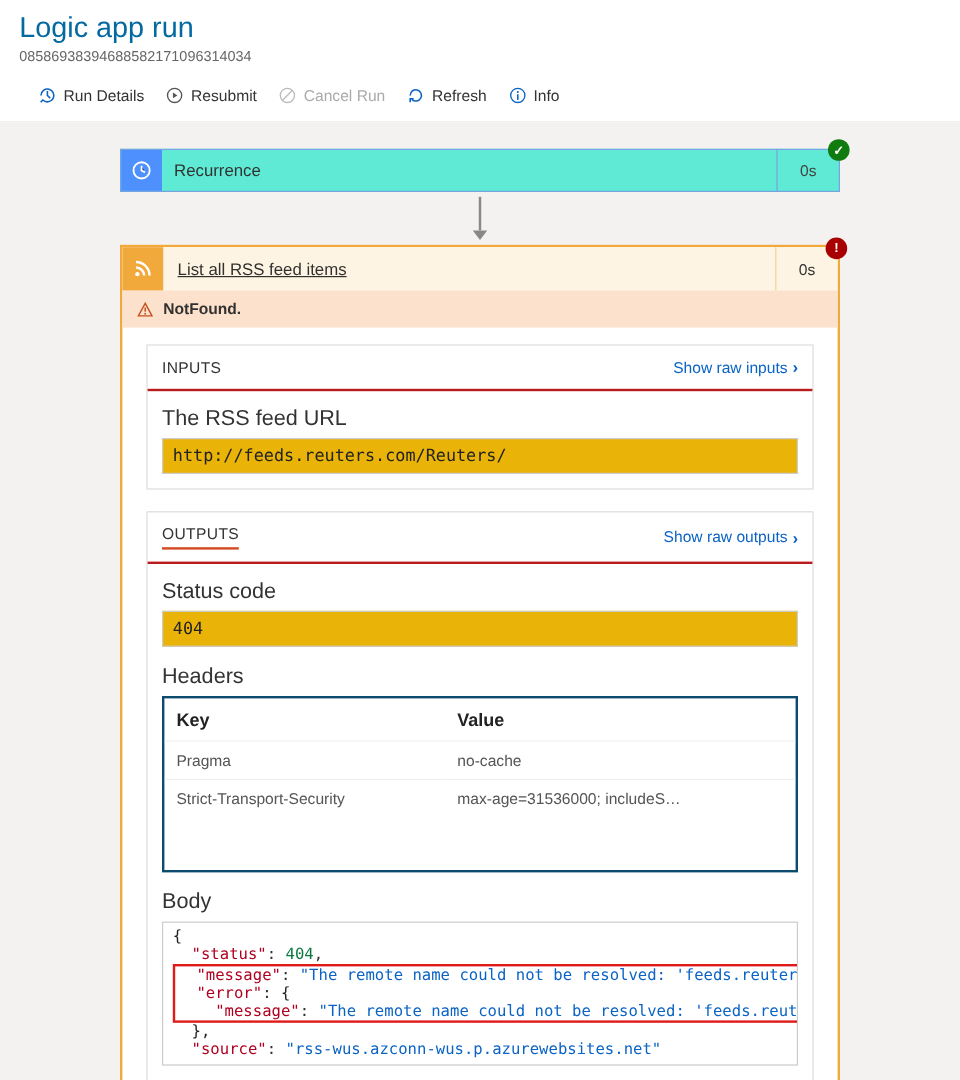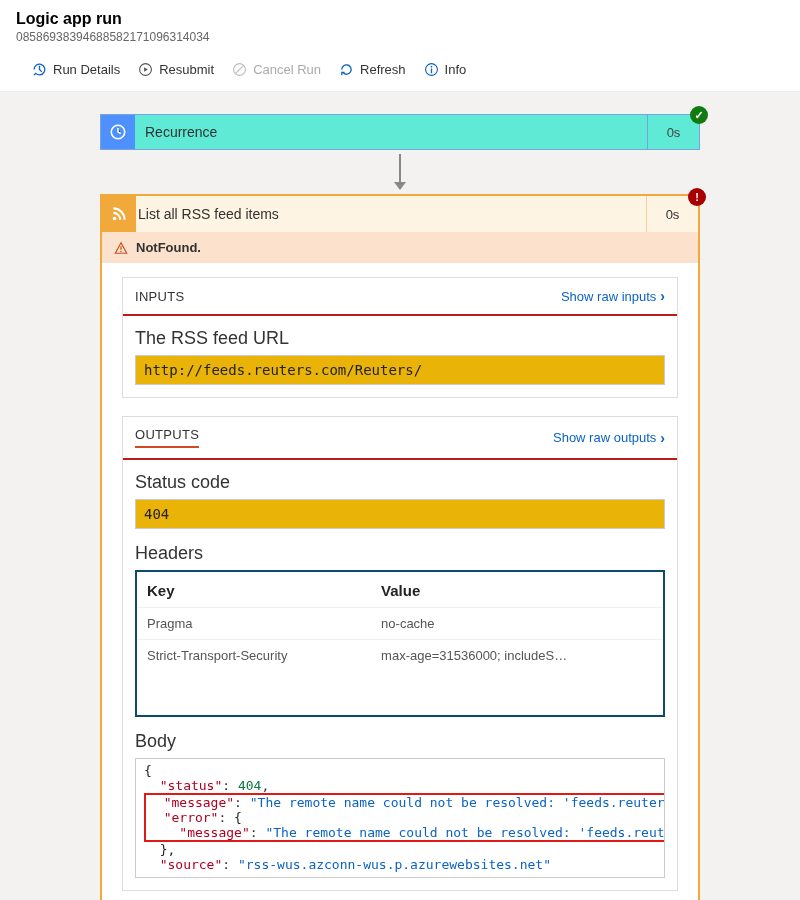--- a/index.html
+++ b/index.html
@@ -1,40 +1,40 @@
 <!DOCTYPE html>
 <html><head>
 <meta charset="utf-8">
 <style>
   * { box-sizing: border-box; margin: 0; padding: 0; }
   body { font-family: "Segoe UI", Arial, sans-serif; background: #fff; color: #323130; font-size: 13px; }
   .page { width: 800px; }
   .header { padding: 10px 16px 4px; border-bottom: 1px solid #eee; }
-  .title { font-size: 16px; font-weight: 700; color: #000000; }
+  .title { font-size: 24px; font-weight: 400; color: #0369a1; }
   .subtitle { font-size: 12px; color: #666; margin-top: 2px; margin-bottom: 10px; }
   .toolbar { display: flex; gap: 18px; padding: 8px 16px 10px; font-size: 13px; align-items: center; }
   .tool { display: flex; align-items: center; gap: 6px; cursor: pointer; color: #333; }
   .tool.disabled { color: #aaa; cursor: default; }
   .tool svg { width: 15px; height: 15px; }
   .canvas { background: #f3f2f1; padding: 22px 0 30px; display: flex; flex-direction: column; align-items: center; }
   .step { width: 600px; position: relative; }
   .step-trigger { display: flex; align-items: stretch; border: 1px solid #77a3e0; background: #5eead4; height: 36px; }
   .step-ic { width: 34px; display: flex; align-items: center; justify-content: center; background: #4d90fe; }
   .step-body { flex: 1; display: flex; align-items: center; padding: 0 10px; font-size: 14px; color: #333; }
   .step-time { width: 52px; display: flex; align-items: center; justify-content: center; border-left: 1px solid #77a3e0; color: #444; font-size: 13px; }
   .badge { position: absolute; top: -8px; right: -8px; width: 18px; height: 18px; border-radius: 50%; display: flex; align-items: center; justify-content: center; color: #fff; font-size: 11px; font-weight: bold; }
   .badge-ok { background: #107c10; }
   .badge-err { background: #a80000; }
   .arrow-wrap { display: flex; flex-direction: column; align-items: center; margin: 4px 0; }
   .arrow-line { width: 2px; height: 28px; background: #888; }
   .arrow-head { width: 0; height: 0; border-left: 6px solid transparent; border-right: 6px solid transparent; border-top: 8px solid #888; }
   .action { width: 600px; border: 2px solid #f2a93b; background: #fff; position: relative; }
   .action-header { display: flex; align-items: stretch; height: 36px; background: #fdf4e3; }
   .action-icon { width: 34px; background: #f2a93b; display: flex; align-items: center; justify-content: center; }
-  .action-title { flex: 1; display: flex; align-items: center; padding: 0 2px; font-size: 14px; }
+  .action-title { flex: 1; display: flex; align-items: center; padding: 0 12px; font-size: 14px; text-decoration: underline; }
   .action-time { width: 52px; display: flex; align-items: center; justify-content: center; border-left: 1px solid #f2d29a; }
   .action-error { display: flex; align-items: center; gap: 8px; background: #fce2cc; padding: 8px 12px; font-size: 13px; }
   .action-inner { padding: 14px 20px 10px; }
   .card { border: 1px solid #ddd; background: #fff; margin-bottom: 18px; }
   .card-hd { display: flex; justify-content: space-between; align-items: center; padding: 10px 12px; border-bottom: 2px solid #b91c1c; }
   .hd-label { font-size: 13px; letter-spacing: 0.3px; color: #333; }
   .hd-underline { display: inline-block; padding-bottom: 4px; border-bottom: 2px solid #d34a20; }
   .link { color: #0b63c4; display: flex; align-items: center; gap: 4px; cursor: pointer; font-size: 13px; }
   .card-body { padding: 12px; }
   .field-label { font-size: 18px; margin-bottom: 6px; color: #333; }

